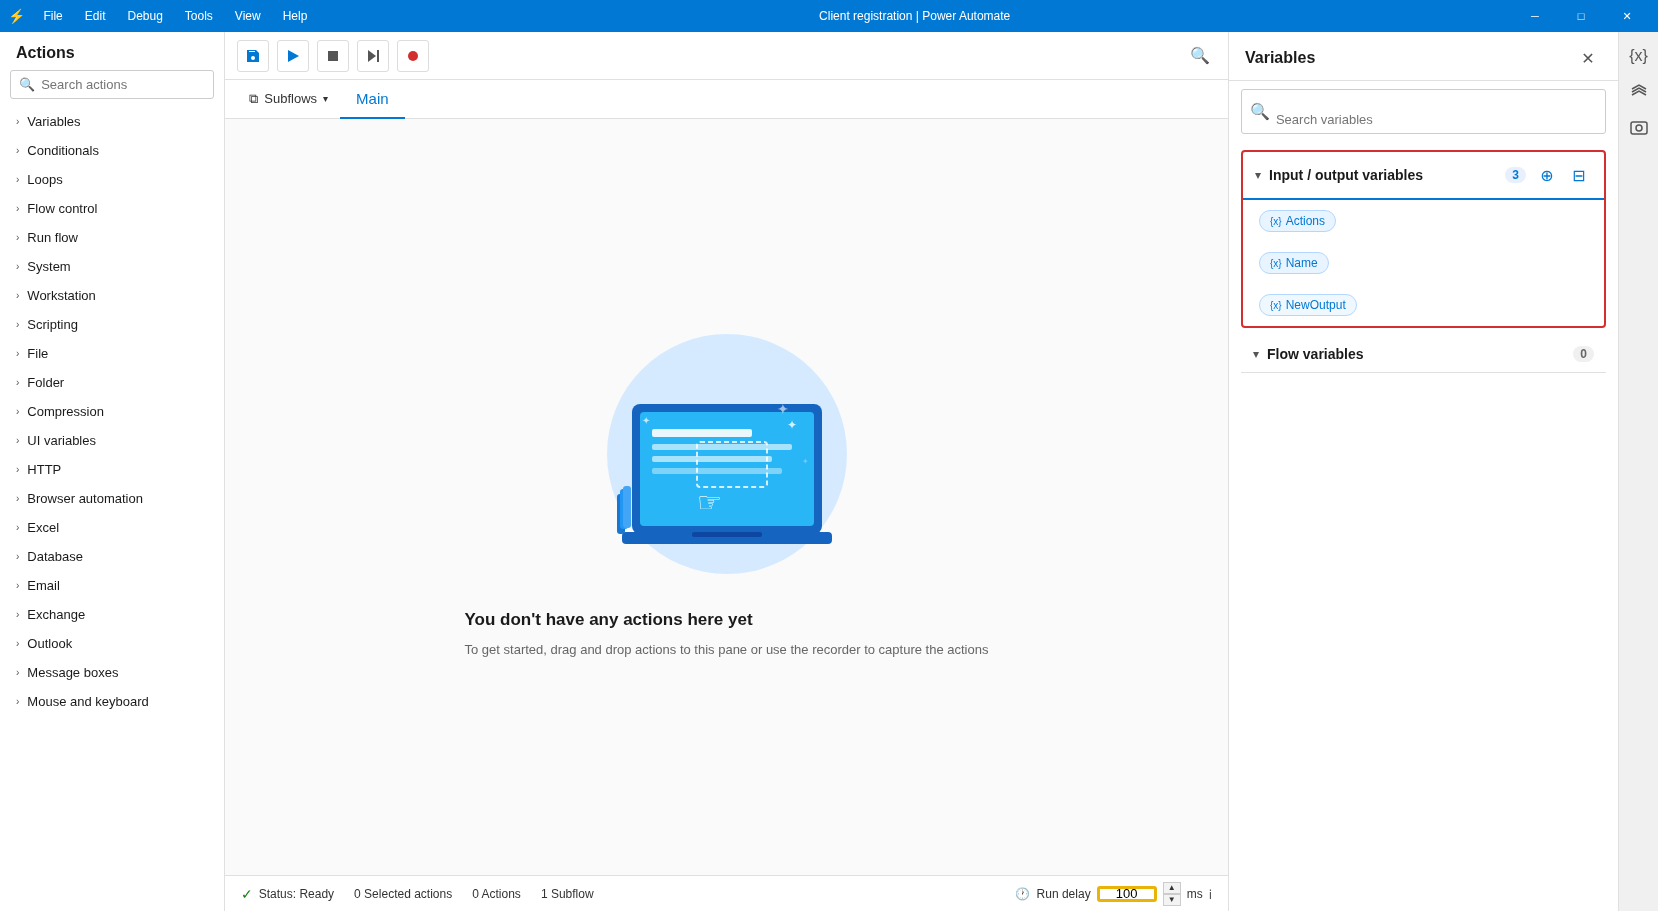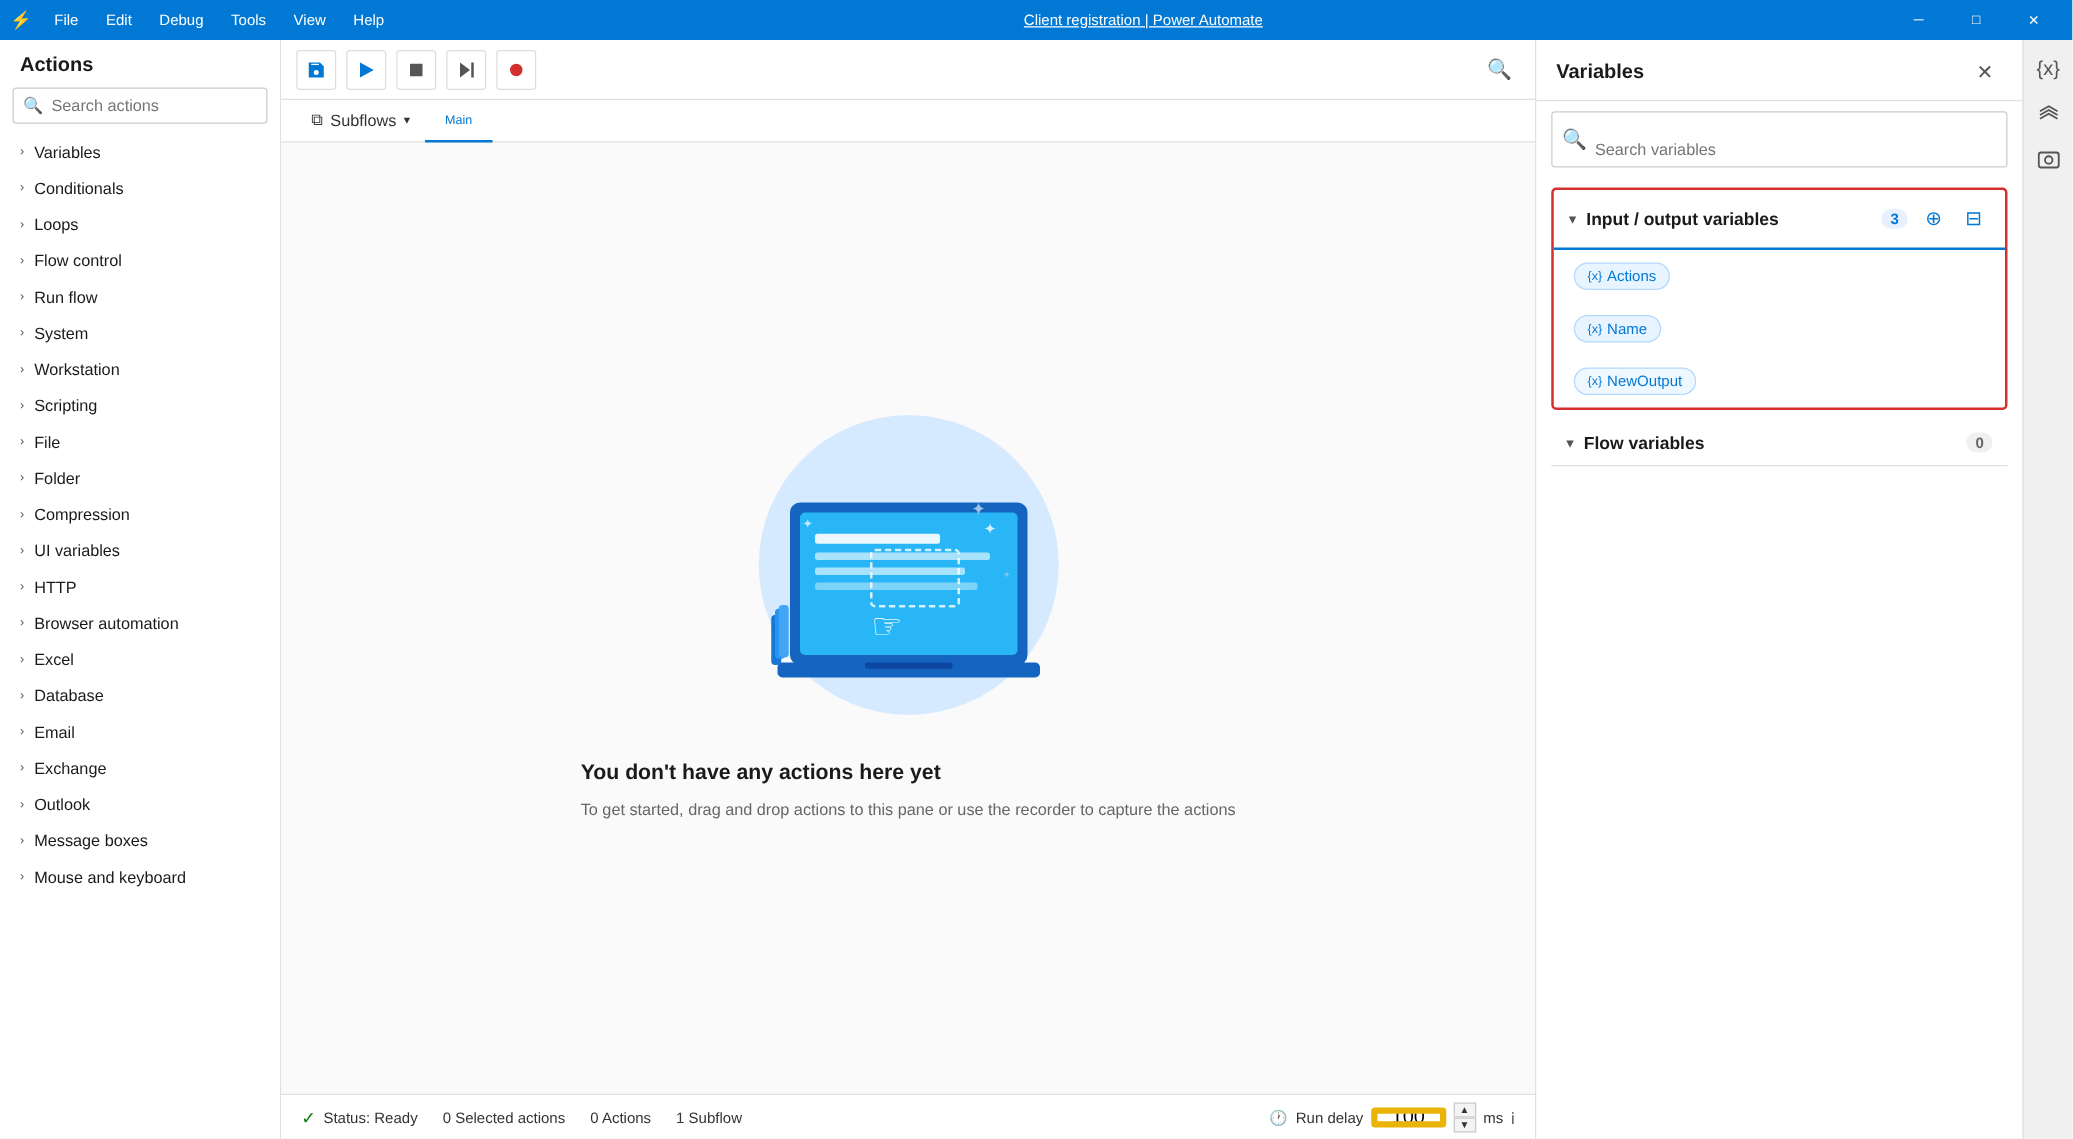--- a/index.html
+++ b/index.html
@@ -8,21 +8,21 @@
     
     .titlebar {
       display: flex; align-items: center; background: #0078d4; color: white;
       height: 32px; padding: 0 8px; user-select: none;
     }
     .titlebar-menu { display: flex; gap: 2px; }
     .titlebar-menu-item {
       padding: 4px 10px; font-size: 12px; cursor: pointer; border-radius: 3px;
     }
     .titlebar-title {
-      flex: 1; text-align: center; font-size: 12px; font-weight: 400; text-decoration: underline;
+      flex: 1; text-align: center; font-size: 12px; font-weight: 400;
     }
     .titlebar-controls { display: flex; gap: 0; }
     .titlebar-control {
       width: 46px; height: 32px; display: flex; align-items: center; justify-content: center;
       font-size: 11px; cursor: pointer; color: white;
     }
     .titlebar-icon { font-size: 14px; margin-right: 8px; }
 
     
     .app-body { display: flex; flex: 1; overflow: hidden; }
@@ -70,22 +70,22 @@
     .toolbar-search {
       width: 32px; height: 32px; display: flex; align-items: center; justify-content: center;
       cursor: pointer; font-size: 16px; color: #333;
     }
 
     
     .tabs-bar {
       display: flex; background: white; border-bottom: 1px solid #e0e0e0; padding: 0 12px;
     }
     .tab {
-      display: flex; align-items: center; gap: 6px; padding: 10px 16px; cursor: pointer;
-      font-size: 10px; color: #555; border-bottom: 2px solid transparent; margin-bottom: -1px;
+      display: flex; align-items: flex-start; gap: 6px; padding: 10px 16px; cursor: pointer;
+      font-size: 15px; color: #555; border-bottom: 2px solid transparent; margin-bottom: -1px;
     }
     .tab.active { color: #0078d4; border-bottom-color: #0078d4; font-weight: 500; }
 
     
     .flow-canvas {
       flex: 1; display: flex; align-items: center; justify-content: center;
       flex-direction: column; gap: 16px;
     }
     .empty-state { text-align: left; }
     .empty-illustration {
@@ -102,22 +102,22 @@
     
     .statusbar {
       display: flex; align-items: center; background: white; border-top: 1px solid #e0e0e0;
       padding: 0 16px; height: 36px; gap: 20px; font-size: 12px; color: #333;
     }
     .status-ready { display: flex; align-items: center; gap: 6px; }
     .status-dot { color: #107c10; font-size: 14px; }
     .statusbar-spacer { flex: 1; }
     .run-delay { display: flex; align-items: center; gap: 6px; }
     .delay-input {
-      width: 60px; height: 16px; border: 5px solid #eab308; border-radius: 3px;
-      text-align: center; font-size: 16px; padding: 0 4px;
+      width: 60px; height: 16px; border: 3px solid #eab308; border-radius: 3px;
+      text-align: center; font-size: 13px; padding: 0 4px;
     }
     .stepper { display: flex; flex-direction: column; }
     .stepper-btn {
       width: 18px; height: 12px; font-size: 8px; display: flex; align-items: center;
       justify-content: center; cursor: pointer; background: #f3f3f3; border: 1px solid #ccc;
       color: #333;
     }
 
     
     .variables-panel {

